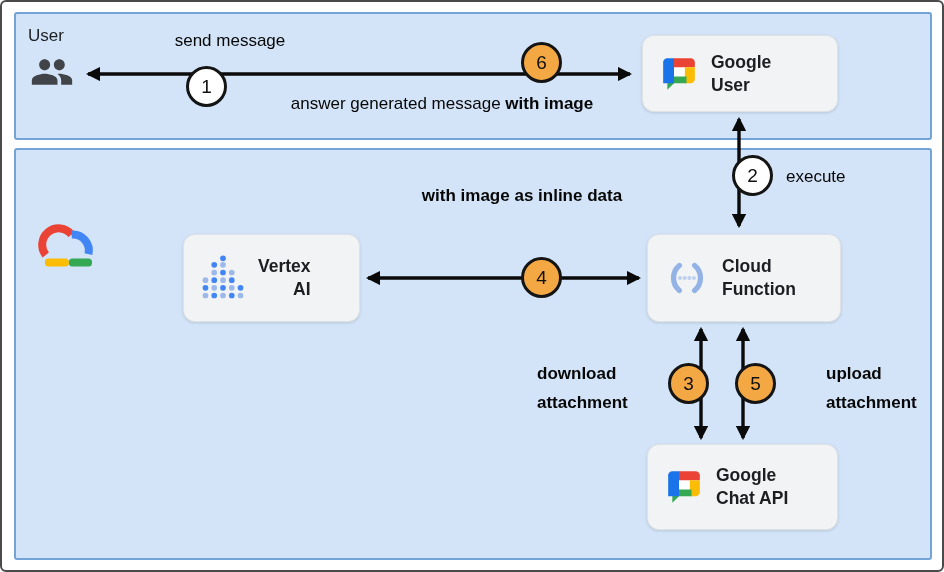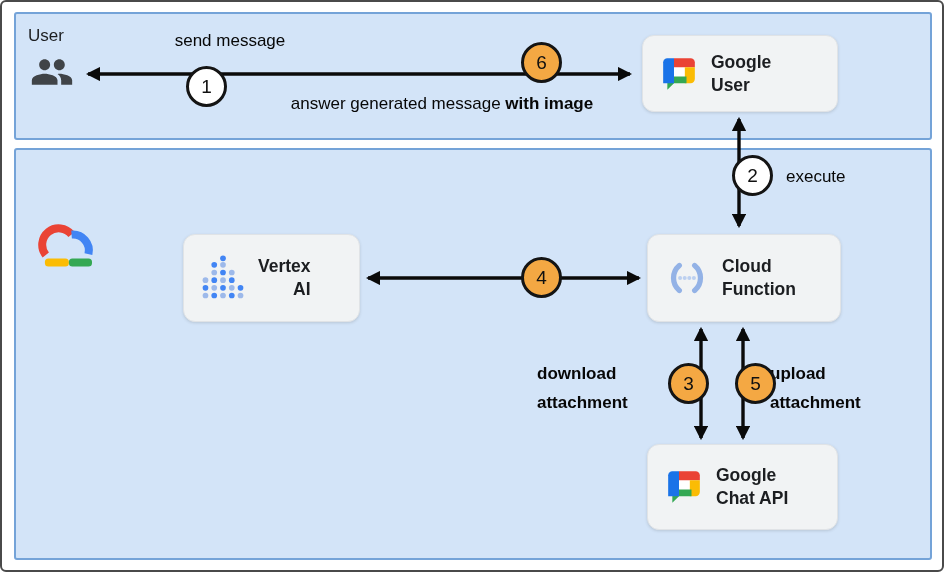--- a/index.html
+++ b/index.html
@@ -140,28 +140,29 @@
   <div class="elabel" style="left:148px; top:26px; width:160px; text-align:center;">send message</div>
 
   <div class="elabel" style="left:250px; top:89px; width:380px; text-align:center;">
     <span>answer generated message</span>
     <span class="b">with image</span>
   </div>
 
   <div class="elabel" style="left:784px; top:162px;">execute</div>
 
   <div class="elabel" style="left:370px; top:181px; width:300px; text-align:center;">
+    <div class="b">with image as inline data</div>
   </div>
 
   <div class="elabel bold-lines" style="left:535px; top:357px;">
     <div>download</div>
     <div>attachment</div>
   </div>
 
-  <div class="elabel bold-lines" style="left:768px; top:357px;">
+  <div class="elabel bold-lines" style="left:824px; top:357px;">
     <div>upload</div>
     <div>attachment</div>
   </div>
 
   <div class="badge white" style="left:184px; top:64px;">1</div>
   <div class="badge orange" style="left:519px; top:40px;">6</div>
   <div class="badge white" style="left:730px; top:153px;">2</div>
   <div class="badge orange" style="left:519px; top:255px;">4</div>
   <div class="badge orange" style="left:666px; top:361px;">3</div>
   <div class="badge orange" style="left:733px; top:361px;">5</div>

